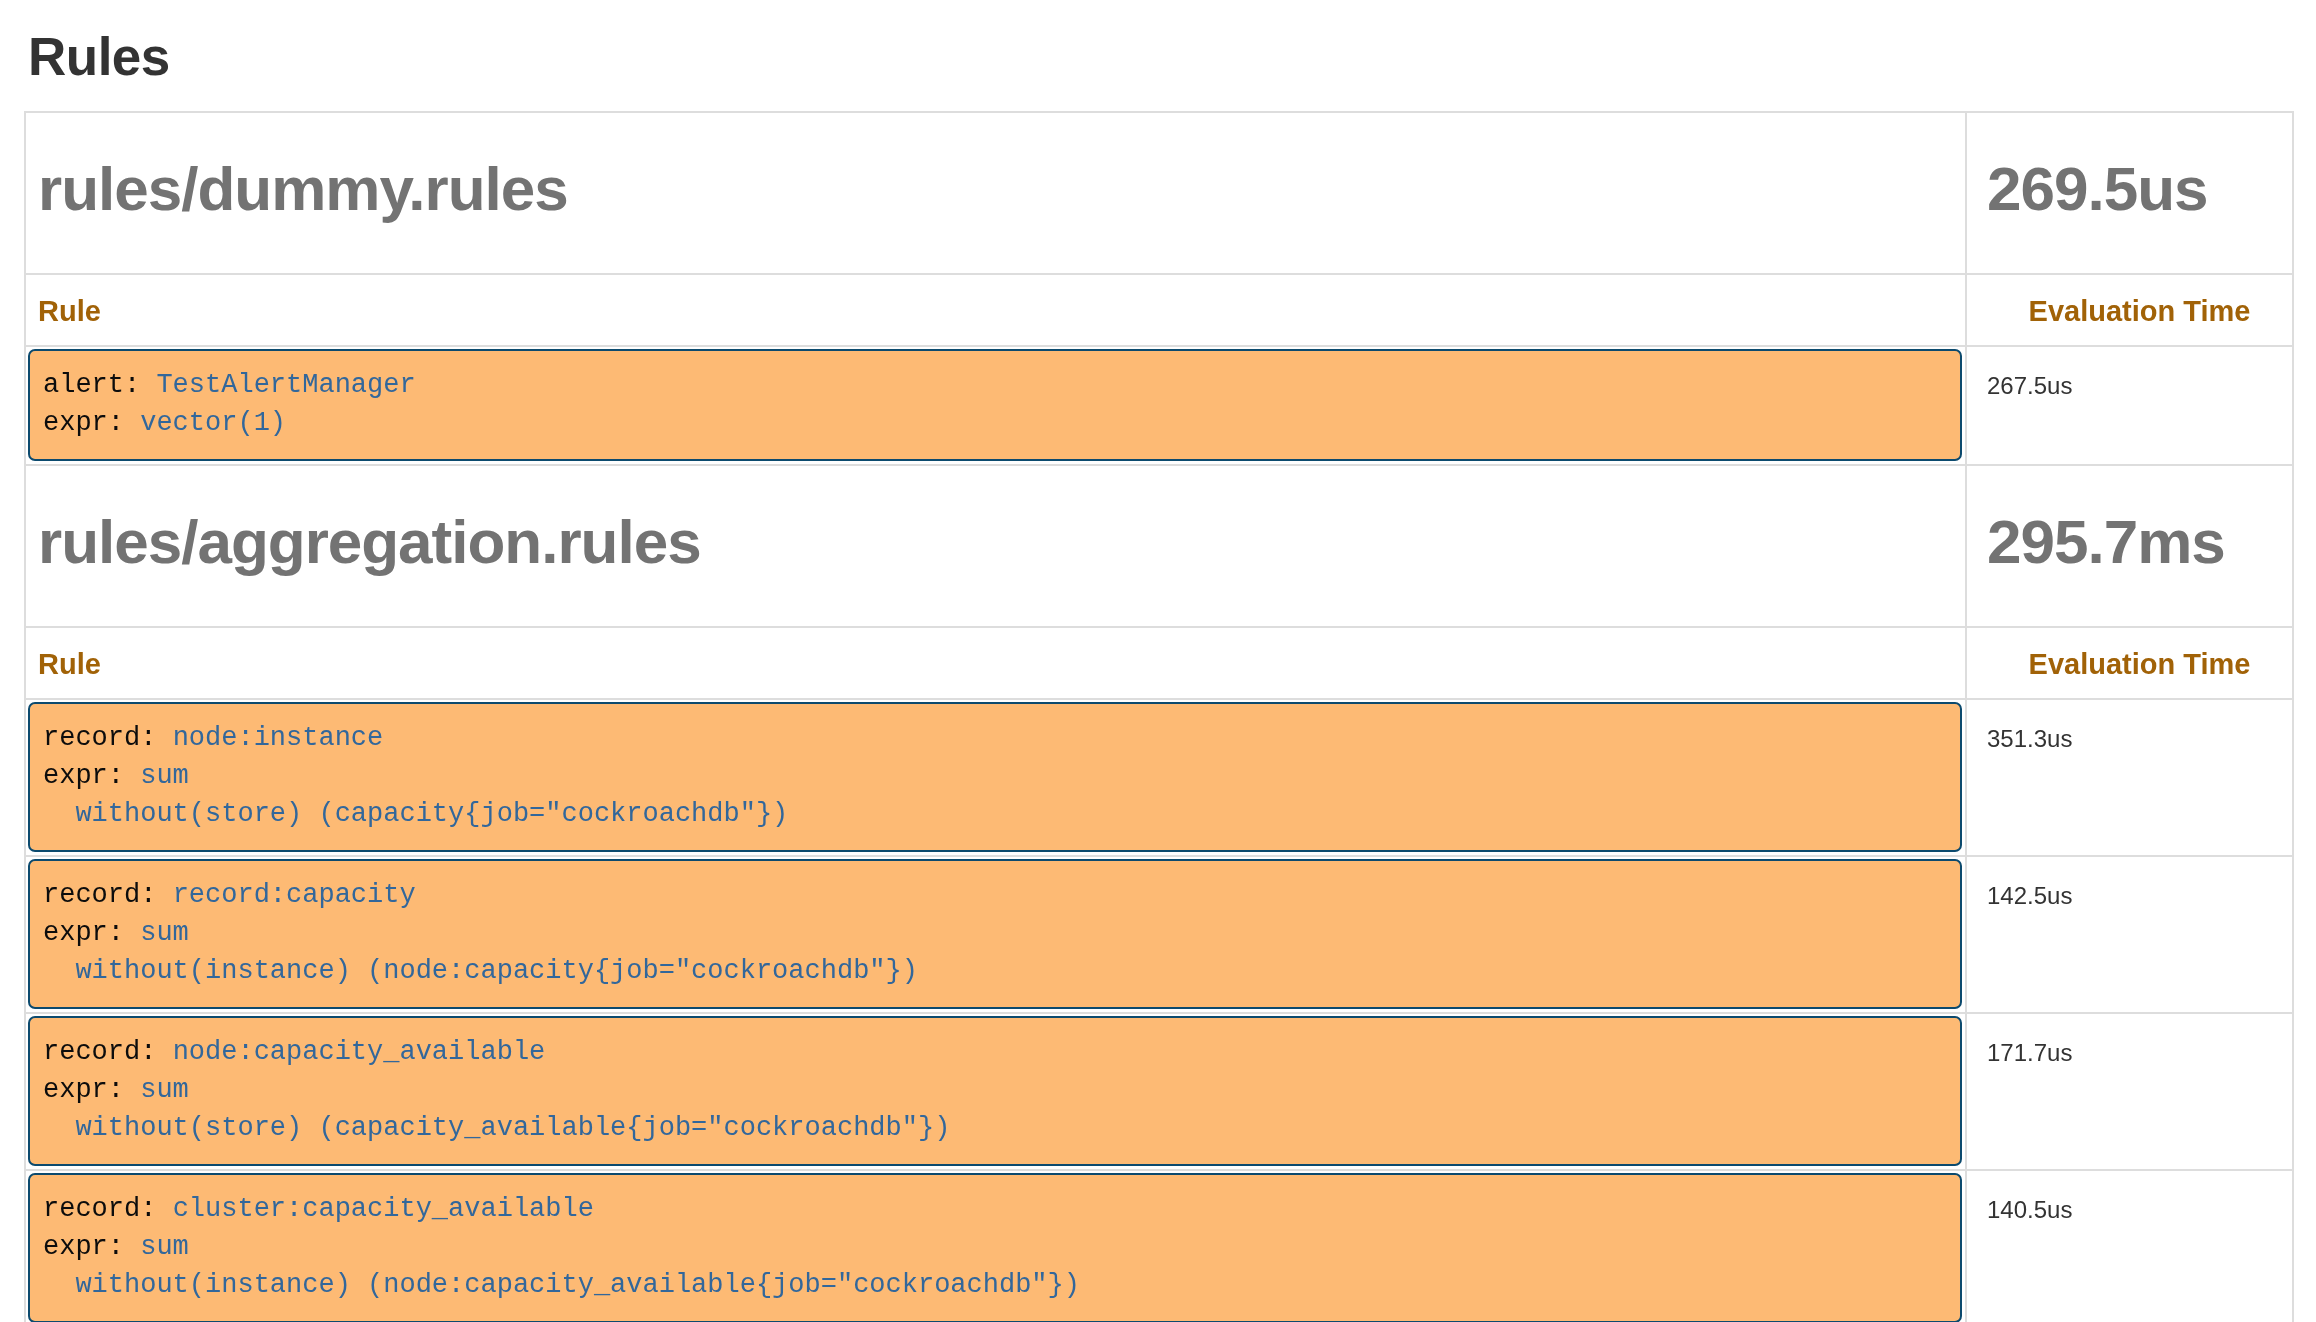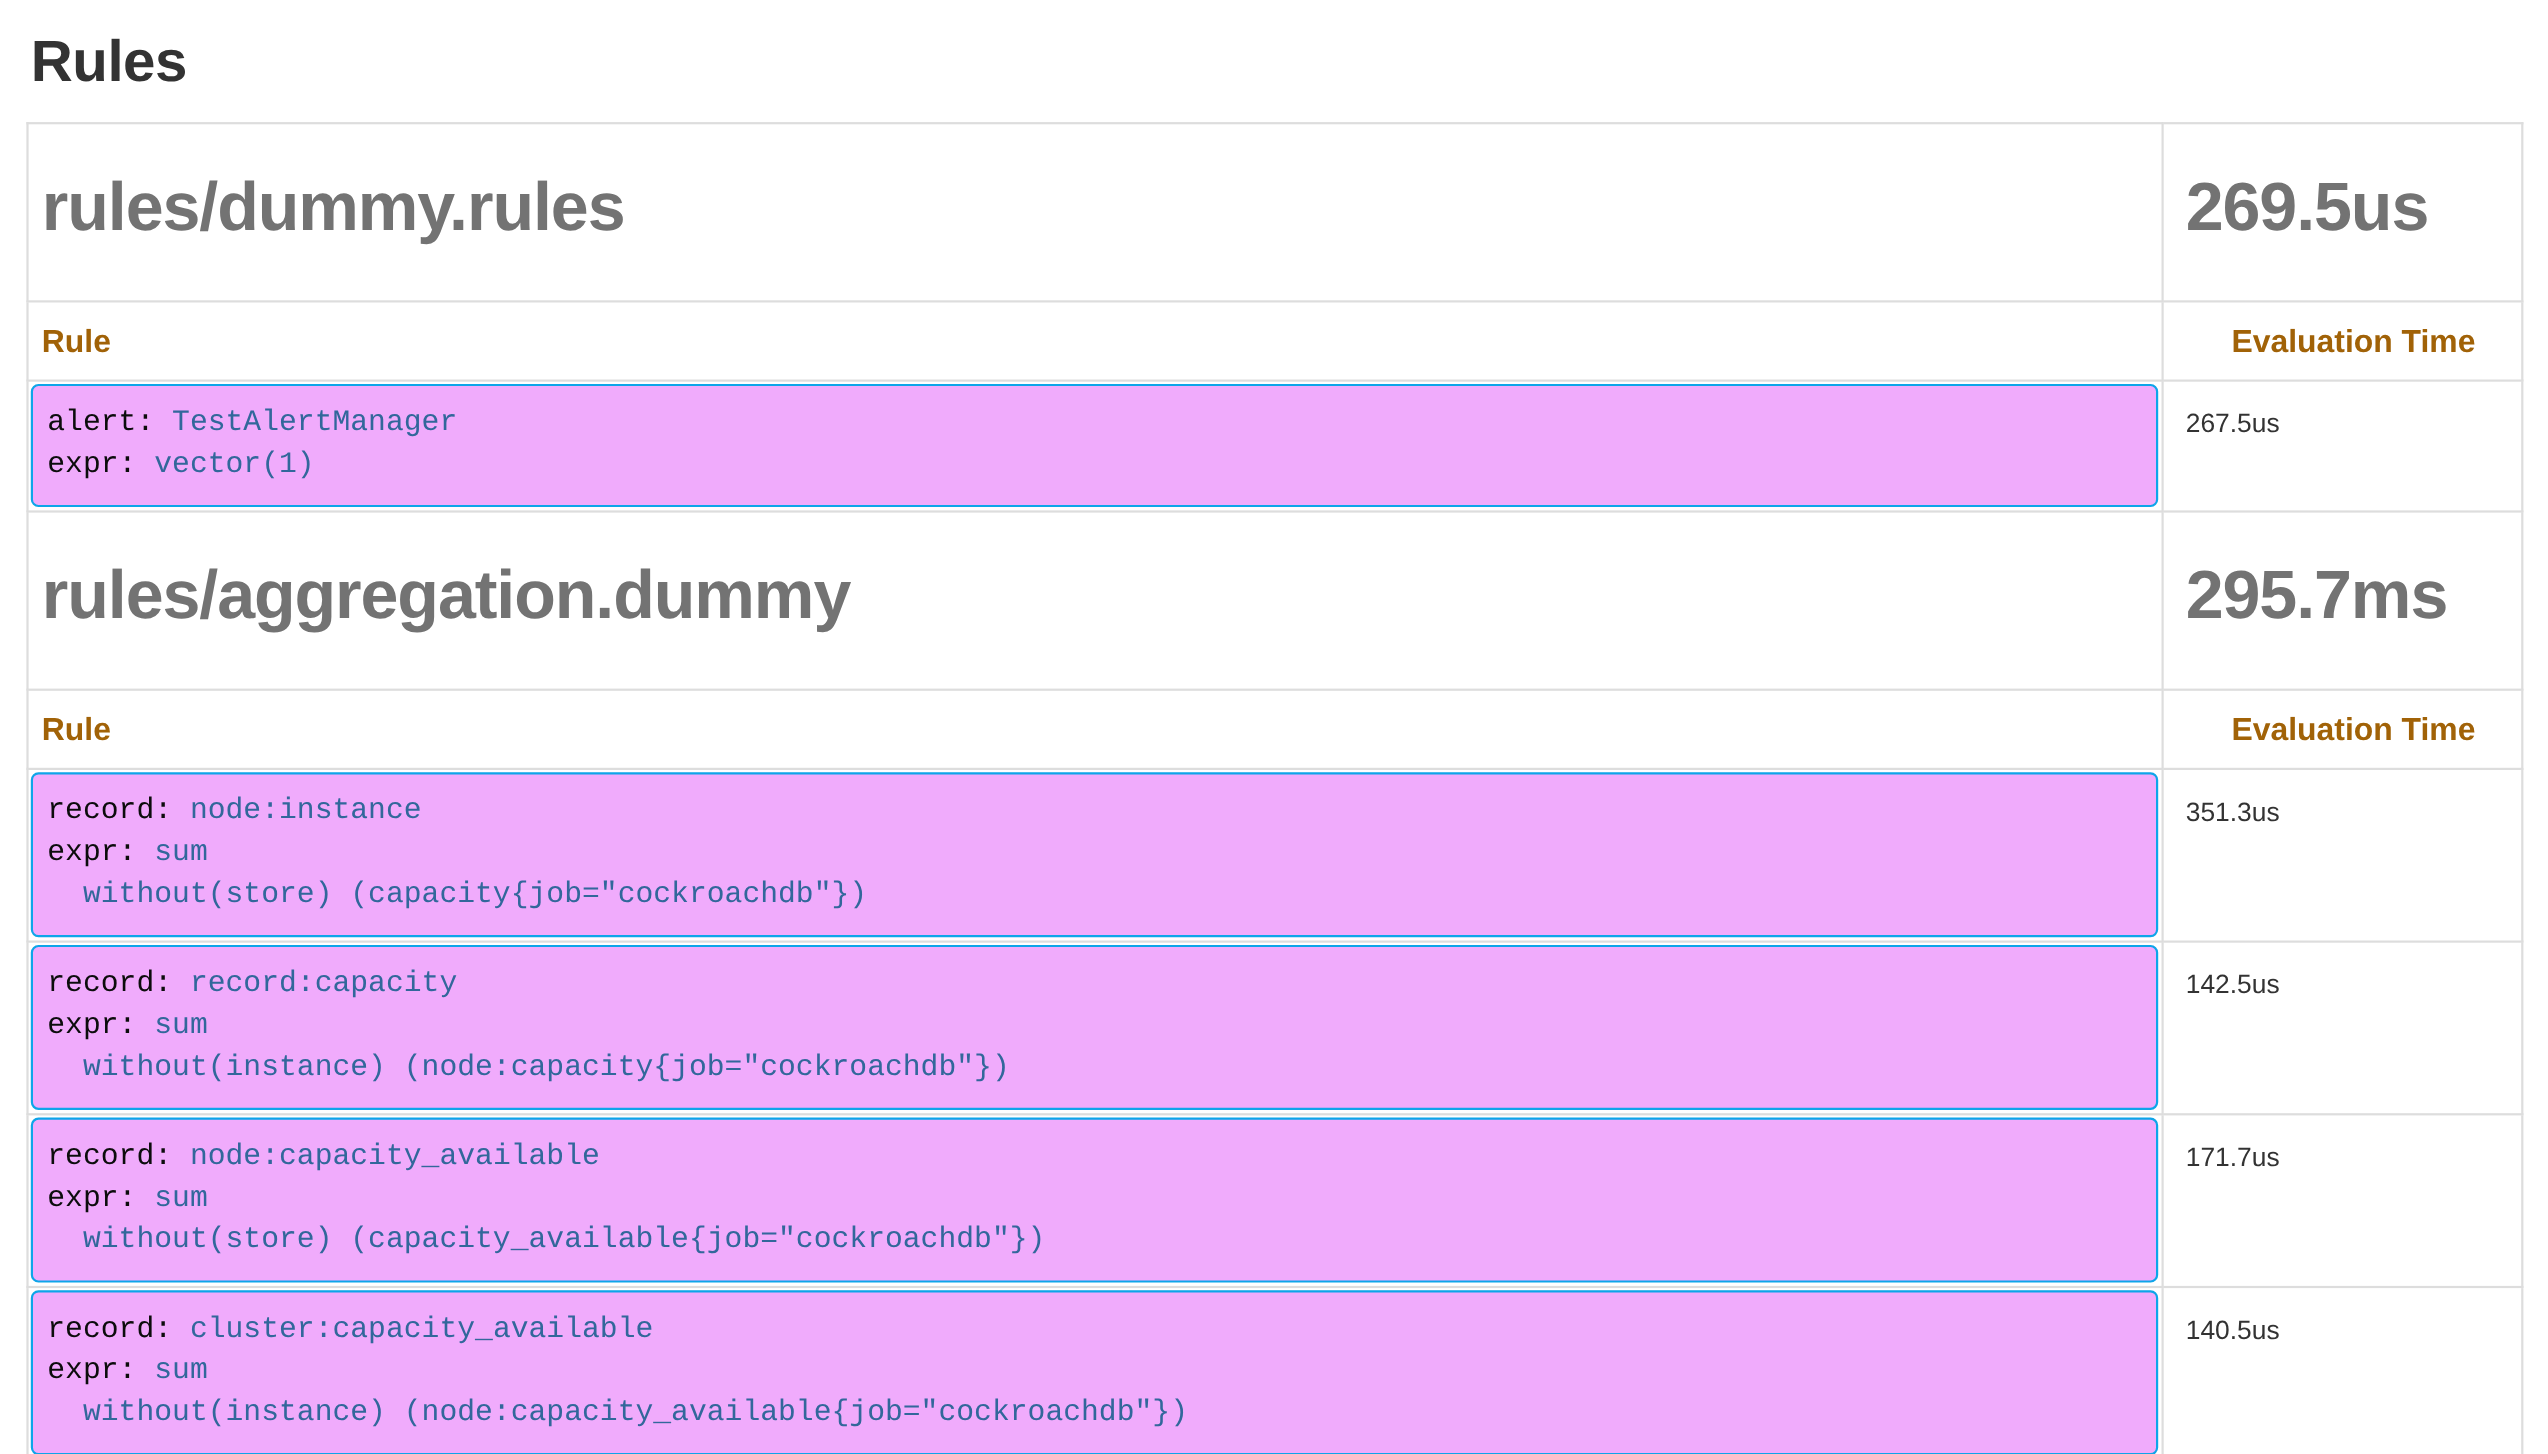--- a/index.html
+++ b/index.html
@@ -49,22 +49,22 @@
     font-weight: 700;
     color: #a16207;
     padding: 18px 0 16px 12px;
     line-height: 36px;
   }
   .header-cell.time { padding-left: 20px; text-align: center; }
   
   .rule-cell { padding: 2px 3px 3px 2px; }
   pre.rule-pre {
     margin: 0;
-    background: #f0abfc;
-    border: 2px solid #0ea5e9;
+    background: #fdba74;
+    border: 2px solid #0c4a6e;
     border-radius: 7px;
     padding: 15px 14px 17px 13px;
     font-family: "Liberation Mono", monospace;
     font-size: 27px;
     line-height: 38px;
     color: #0c0c0c;
     white-space: pre;
     overflow: hidden;
   }
   .seg-link {
@@ -109,21 +109,21 @@
   <tr>
     <td class="rule-cell">
       <pre class="rule-pre"><span class="seg-keyword">alert: </span><span class="seg-link">TestAlertManager</span><span class="seg-keyword">
 expr: </span><span class="seg-link">vector(1)</span></pre>
     </td>
     <td class="time-cell">267.5us</td>
   </tr>
 
   <tr>
     <td class="group-name-cell">
-      <h2 class="group-heading">rules/aggregation.dummy</h2>
+      <h2 class="group-heading">rules/aggregation.rules</h2>
     </td>
     <td class="group-time-cell">
       <h2 class="group-heading">295.7ms</h2>
     </td>
   </tr>
   <tr>
     <td class="header-cell">Rule</td>
     <td class="header-cell time">Evaluation Time</td>
   </tr>
 

